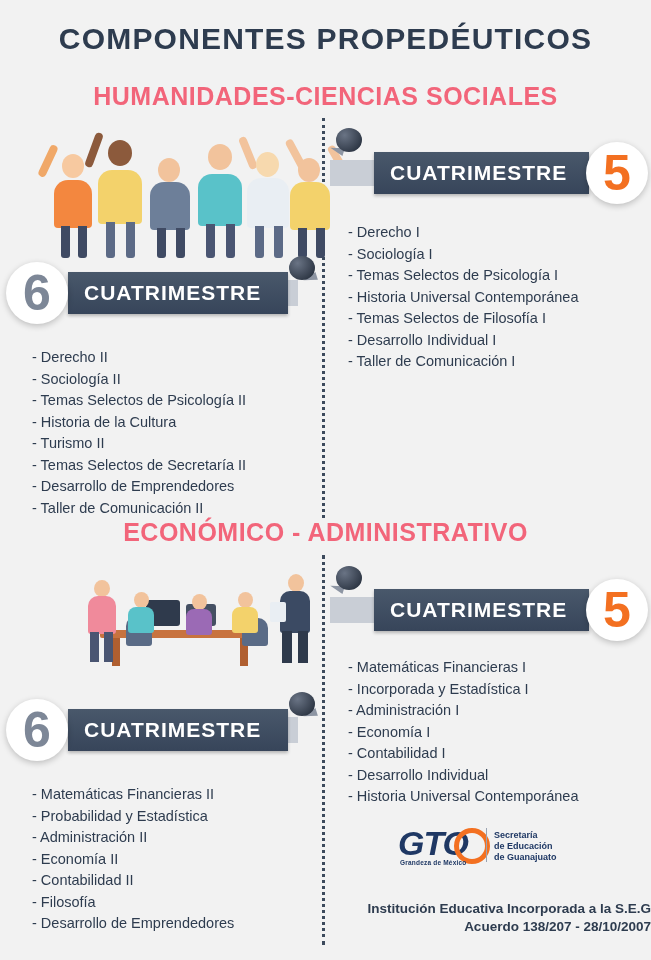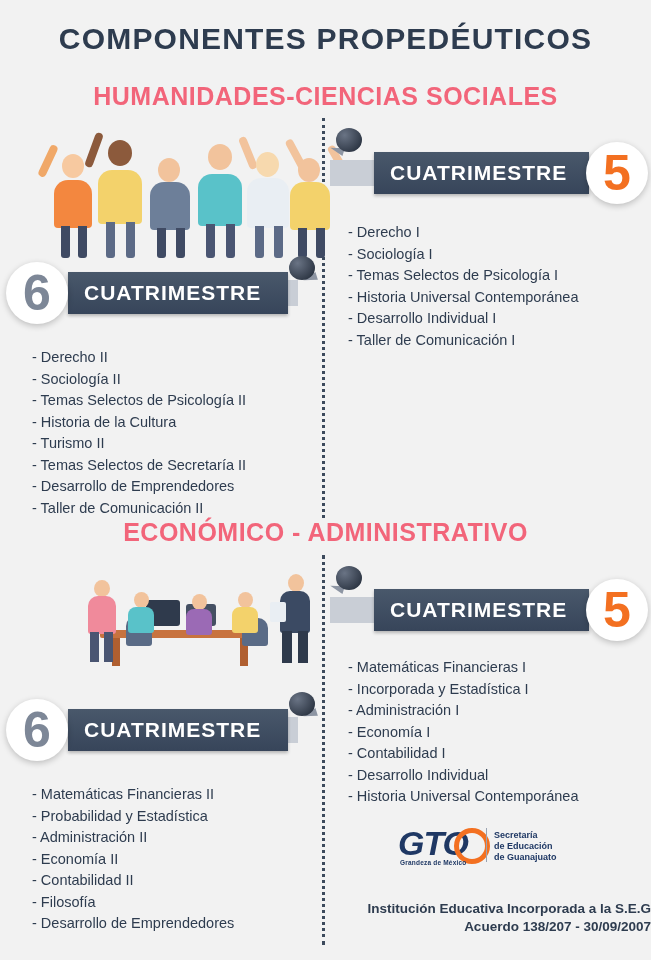--- a/index.html
+++ b/index.html
@@ -332,20 +332,21 @@
     <div class="bar"></div>
     <div class="label">CUATRIMESTRE</div>
   </div>
   <div class="numeral orange" style="left:586px; top:142px;">5</div>
 
   <div class="course-list" style="left:348px; top:222px;">
     <div>- Derecho I</div>
     <div>- Sociología I</div>
     <div>- Temas Selectos de Psicología I</div>
     <div>- Historia Universal Contemporánea</div>
+    <div>- Temas Selectos de Filosofía I</div>
     <div>- Desarrollo Individual I</div>
     <div>- Taller de Comunicación I</div>
   </div>
 
   <div class="pin" style="left:283px; top:256px;">
     <div class="needle" style="left:20px; transform:rotate(162deg) scaleX(-1);"></div>
       <div class="head"></div>
   </div>
   <div class="banner left" style="top:272px;">
     <div class="tail"></div>
@@ -448,15 +449,15 @@
     <div class="logo-sub">Grandeza de México</div>
     <div class="logo-divider"></div>
     <div class="logo-right">
       <div>Secretaría</div>
       <div>de Educación</div>
       <div>de Guanajuato</div>
     </div>
   </div>
 
   <div class="footer-text l1">Institución Educativa Incorporada a la S.E.G</div>
-  <div class="footer-text l2">Acuerdo 138/207 - 30/09/2007</div>
+  <div class="footer-text l2">Acuerdo 138/207 - 28/10/2007</div>
 
 </div>
 
 </body></html>

